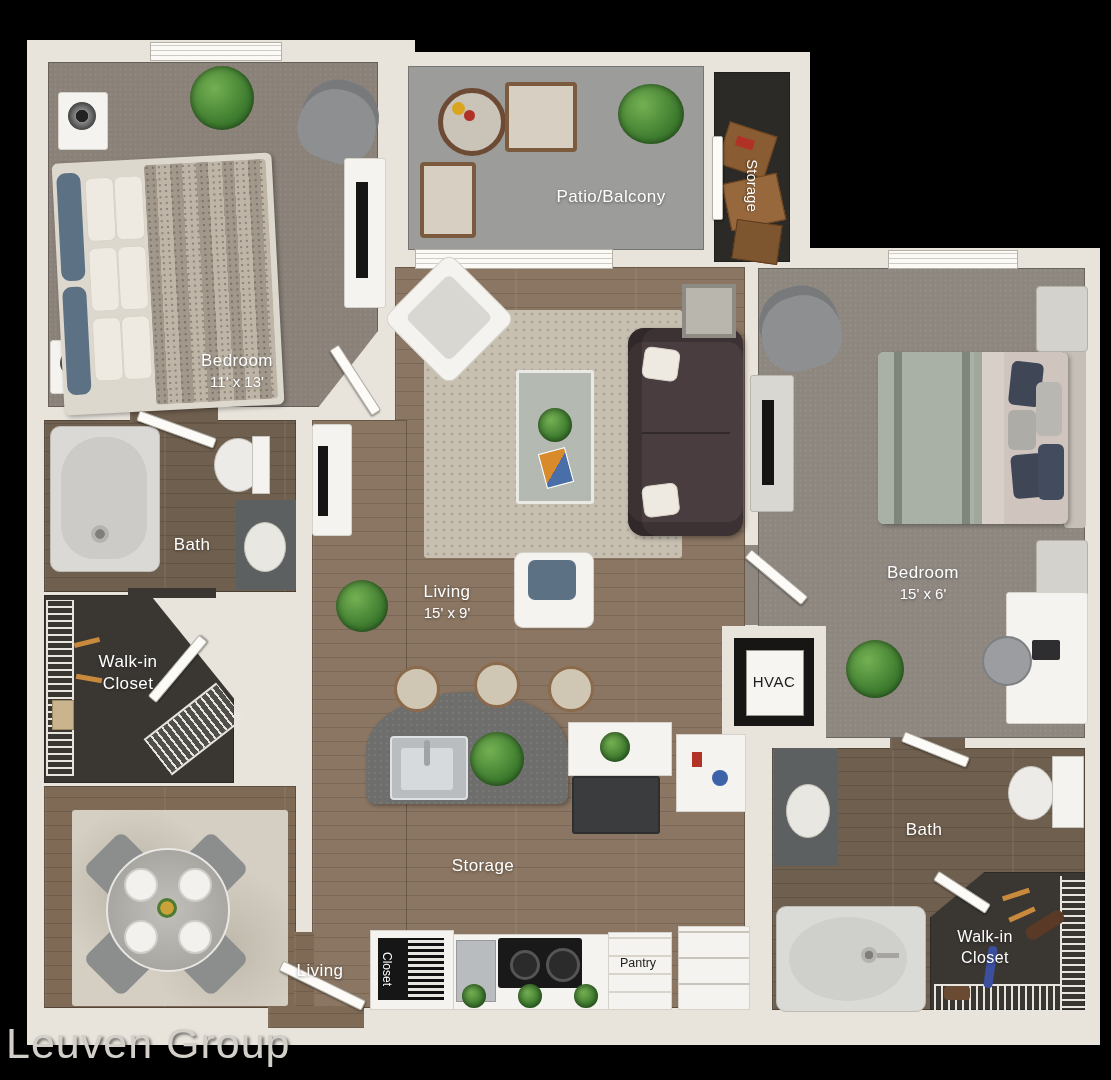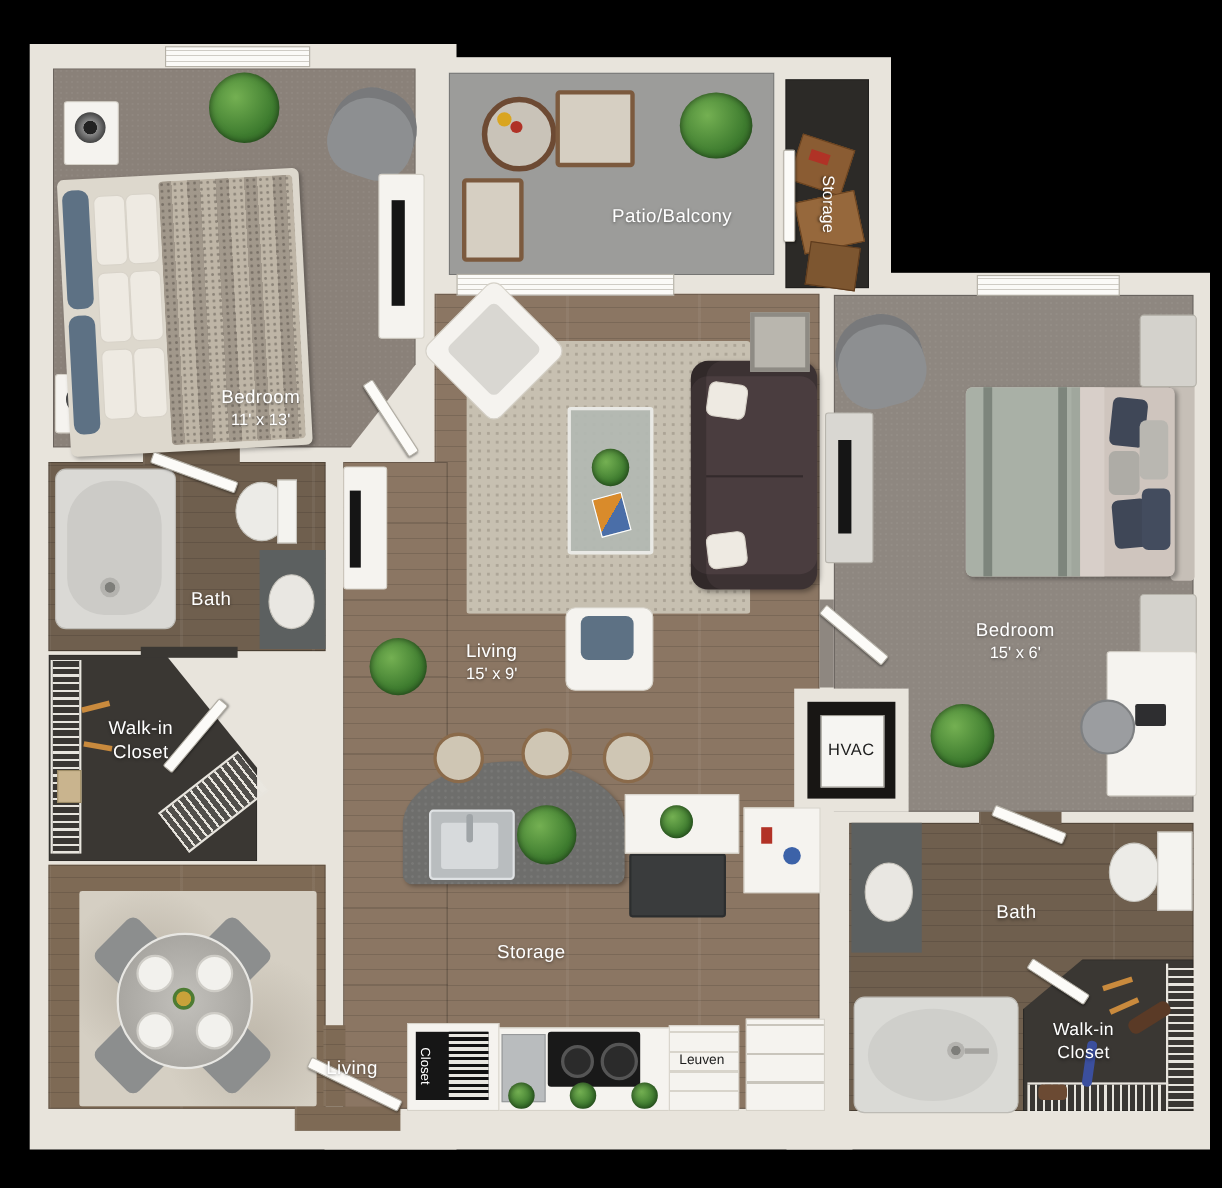--- a/index.html
+++ b/index.html
@@ -265,25 +265,26 @@
   <div class="clbl rm" style="left:192px;top:545px">Bath</div>
   <div class="clbl" style="left:128px;top:673px">
     <div class="rm">Walk-in</div>
     <div class="rm">Closet</div>
   </div>
   <div class="clbl rm" style="left:483px;top:866px">Storage</div>
   <div class="clbl rm" style="left:320px;top:971px">Living</div>
   <div class="vbox" style="left:372px;top:934px;width:30px;height:70px">
     <span style="font-size:12px">Closet</span>
   </div>
-  <div class="clbl dlbl" style="left:638px;top:963px;font-size:12.5px">Leuven</div>
+  <div class="clbl dlbl" style="left:638px;top:963px;font-size:12.5px">Pantry</div>
   <div class="clbl dlbl" style="left:774px;top:682px;font-size:15px;letter-spacing:.5px">HVAC</div>
   <div class="clbl" style="left:923px;top:583px">
     <div class="rm">Bedroom</div>
     <div class="dim">15' x 6'</div>
   </div>
   <div class="clbl rm" style="left:924px;top:830px">Bath</div>
   <div class="clbl" style="left:985px;top:948px">
     <div class="rm" style="font-size:16px">Walk-in</div>
     <div class="rm" style="font-size:16px">Closet</div>
   </div>
 
+  <div class="watermark">Leuven Group</div>
 </div>
 
 </body></html>

